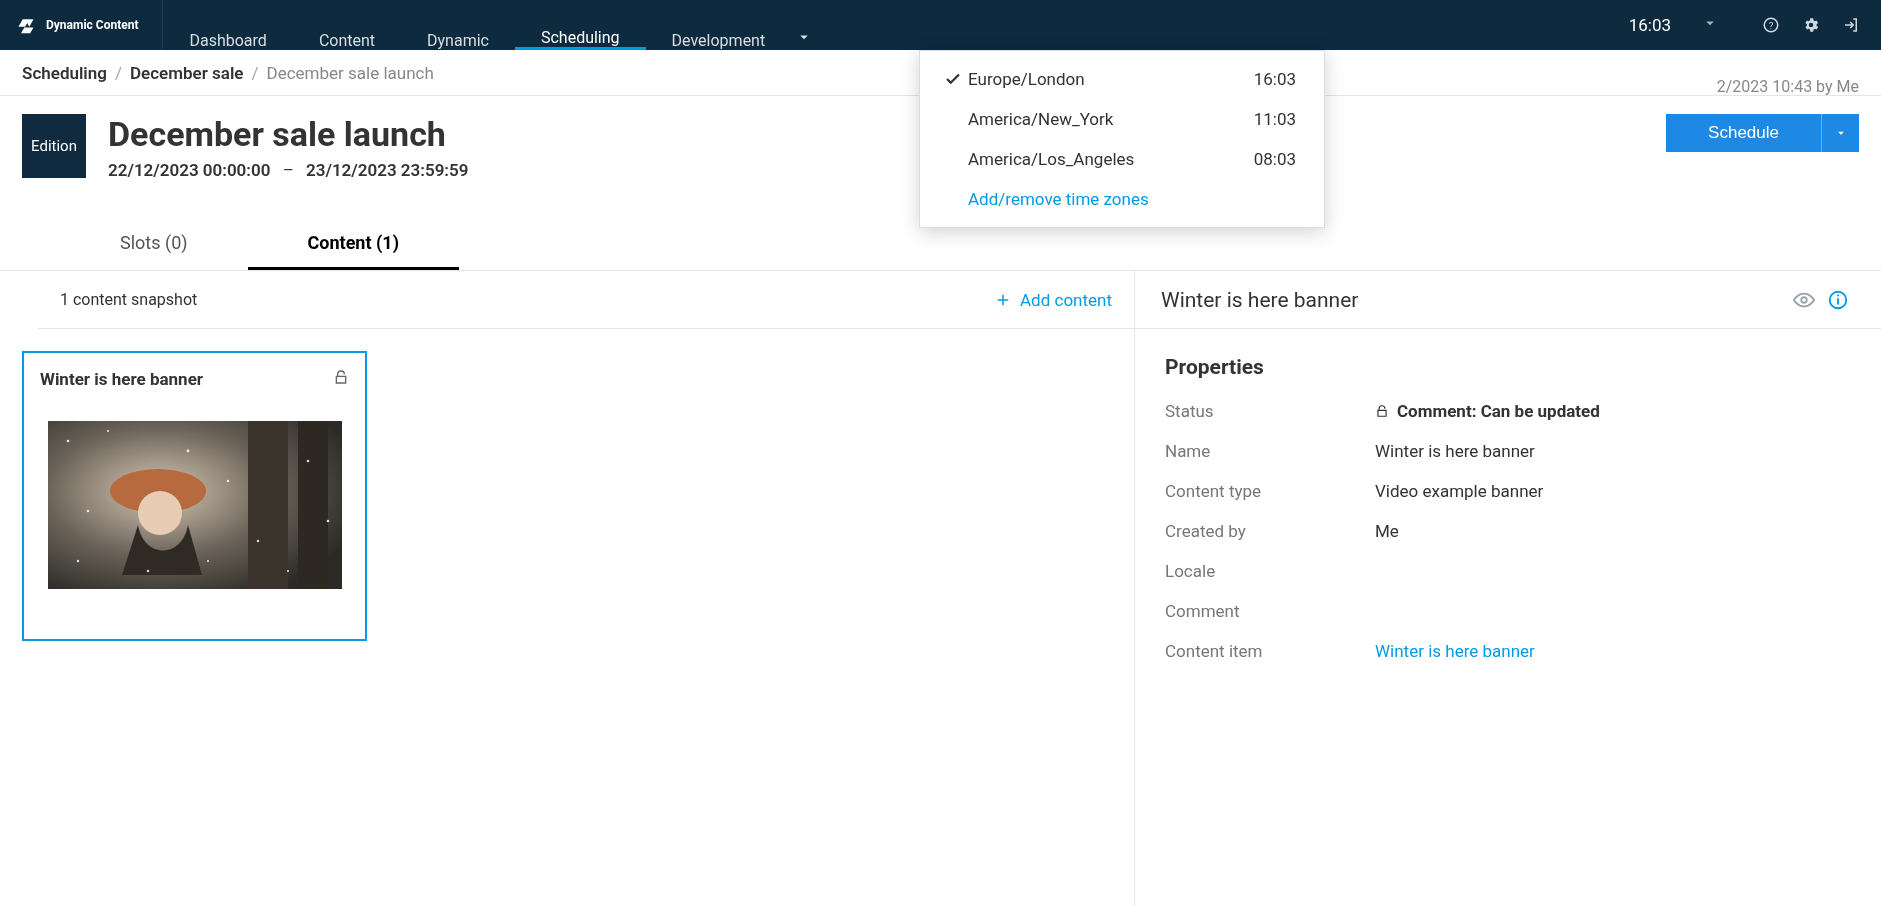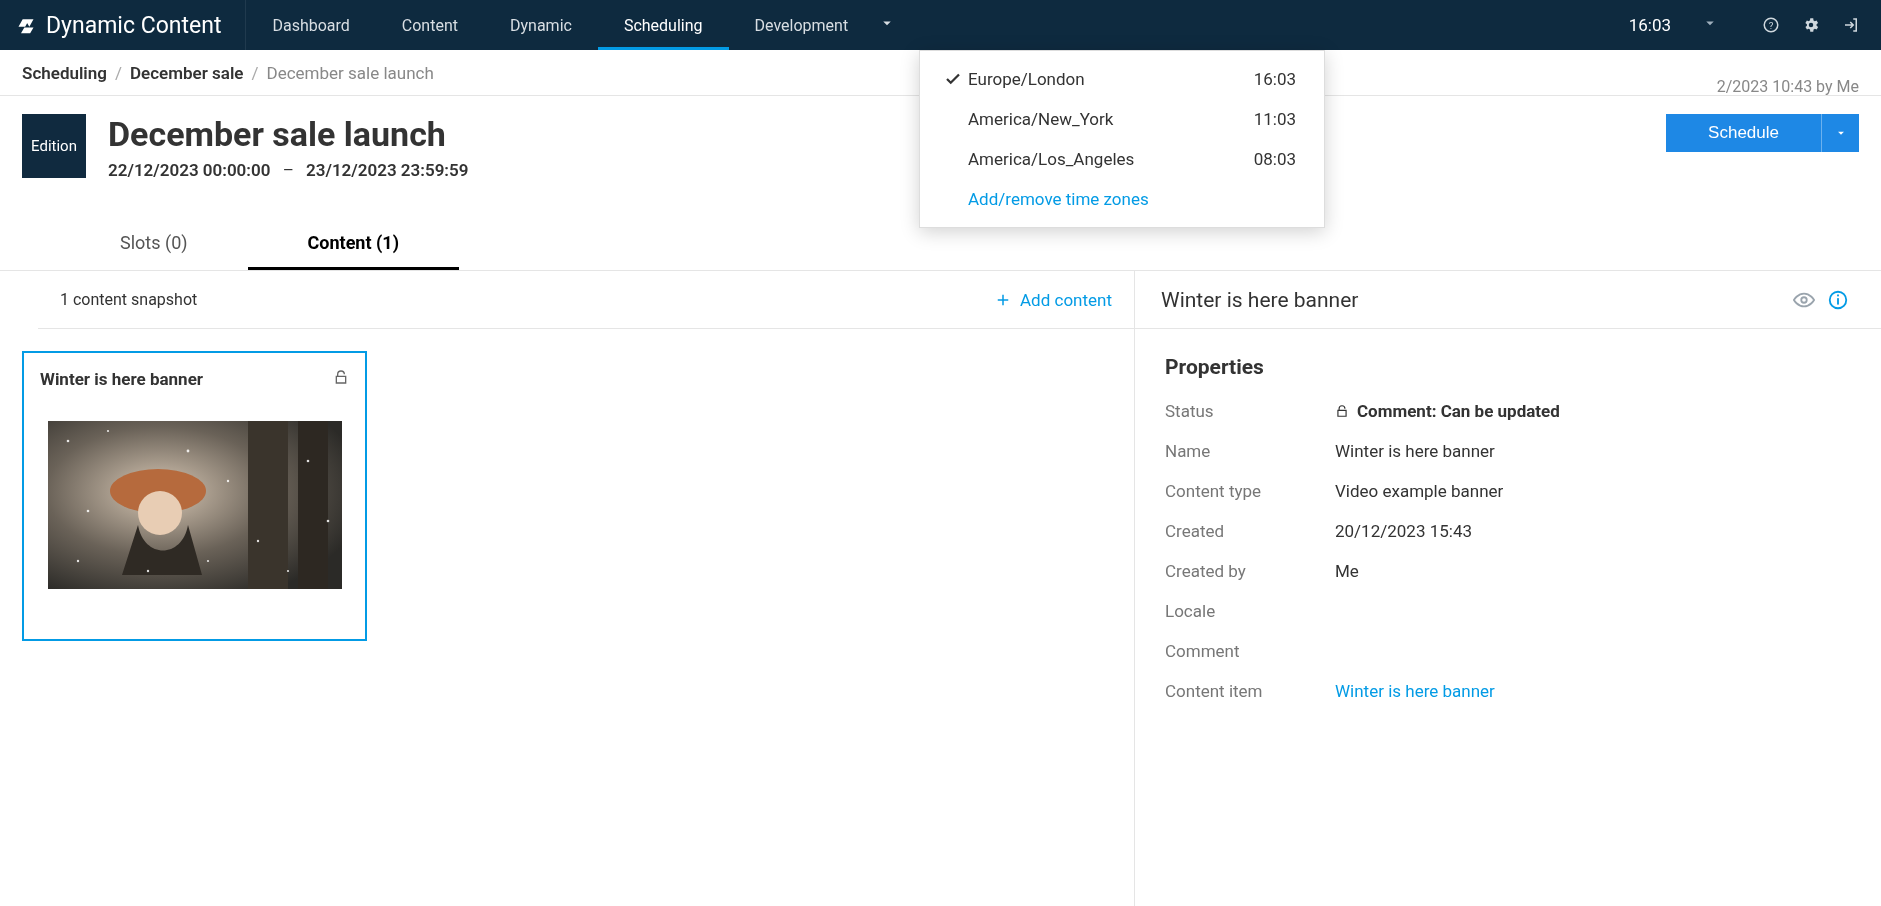--- a/index.html
+++ b/index.html
@@ -9,25 +9,25 @@
     --muted:#666;
     --border:#e5e5e5;
     --accent:#1e88e5;
   }
   *{box-sizing:border-box;}
   body{margin:0;font-family:-apple-system,BlinkMacSystemFont,"Segoe UI",Roboto,Helvetica,Arial,sans-serif;font-size:16px;color:var(--text);background:#fff;width:1881px;}
   
   .topbar{display:flex;align-items:stretch;height:50px;background:var(--navy);color:#fff;position:relative;}
   .brand{display:flex;align-items:center;padding:0 24px 0 16px;border-right:1px solid rgba(255,255,255,.08);}
   .brand svg{width:20px;height:20px;margin-right:10px;}
-  .brand-name{font-size:23px;}
+  .brand-name{font-size:12px;font-weight:bold;}
   .topitem{display:flex;align-items:center;padding:0 26px;font-size:17px;color:#d8dee3;cursor:pointer;border-right:1px solid rgba(255,255,255,.04);}
   .topitem .caret{margin-left:80px;}
   .nav{display:flex;}
-  .nav .navlink{display:flex;align-items:center;padding:0 26px;color:#d8dee3;cursor:pointer;}
+  .nav .navlink{display:flex;align-items:flex-end;padding:0 26px;color:#d8dee3;cursor:pointer;}
   .nav .navlink.active{color:#fff;border-bottom:3px solid var(--link);padding-top:3px;}
   .top-spacer{flex:1;}
   .clock{display:flex;align-items:center;padding:0 22px;color:#fff;font-size:17px;cursor:pointer;}
   .clock .caret{margin-left:30px;color:#9fb0bd;}
   .top-icons{display:flex;align-items:center;padding:0 10px;}
   .top-icons .ticon{width:40px;display:flex;align-items:center;justify-content:center;cursor:pointer;color:#cfd8de;}
   .caret svg,.ticon svg{width:18px;height:18px;}
   
   .tz-pop{position:absolute;top:50px;right:556px;width:406px;background:#fff;color:#333;border:1px solid #ddd;box-shadow:0 4px 18px rgba(0,0,0,.18);padding:8px 0 4px;}
   .tz-row{display:flex;align-items:center;padding:10px 28px 10px 18px;font-size:17px;cursor:pointer;}
@@ -71,21 +71,21 @@
   .card-title{font-weight:700;font-size:17px;flex:1;}
   .card-lock svg{width:16px;height:20px;color:#666;}
   .thumb{width:294px;height:168px;margin:20px auto 50px;display:block;}
   
   .r-hd{display:flex;align-items:center;height:58px;padding:0 26px;border-bottom:1px solid var(--border);}
   .r-title{font-size:21px;}
   .r-spacer{flex:1;}
   .r-ic{width:34px;display:flex;justify-content:center;color:#9aa4ad;cursor:pointer;}
   .r-ic.active{color:var(--link);}
   .props-title{font-size:21px;font-weight:700;padding:26px 30px 12px;}
-  .prow{display:flex;padding:10px 30px;font-size:17px;}
+  .prow{display:flex;padding:10px 30px;font-size:17px;gap:40px;}
   .plabel{width:170px;color:#777;}
   .pval{flex:1;color:#333;}
   .pval .lk{color:var(--link);cursor:pointer;}
   .pval .lockline{display:flex;align-items:center;font-weight:700;}
   .pval .lockline svg{width:14px;height:18px;margin-right:8px;}
 </style>
 </head>
 <body>
 
 <div class="topbar">
@@ -286,24 +286,20 @@
       </div>
     <div class="prow">
         <div class="plabel">Name</div>
         <div class="pval">Winter is here banner</div>
       </div>
     <div class="prow">
         <div class="plabel">Content type</div>
         <div class="pval">Video example banner</div>
       </div>
     <div class="prow">
-        <div class="plabel">Created</div>
-        <div class="pval">20/12/2023 15:43</div>
-      </div>
-    <div class="prow">
         <div class="plabel">Created by</div>
         <div class="pval">Me</div>
       </div>
     <div class="prow">
         <div class="plabel">Locale</div>
         <div class="pval"></div>
       </div>
     <div class="prow">
         <div class="plabel">Comment</div>
         <div class="pval"></div>

